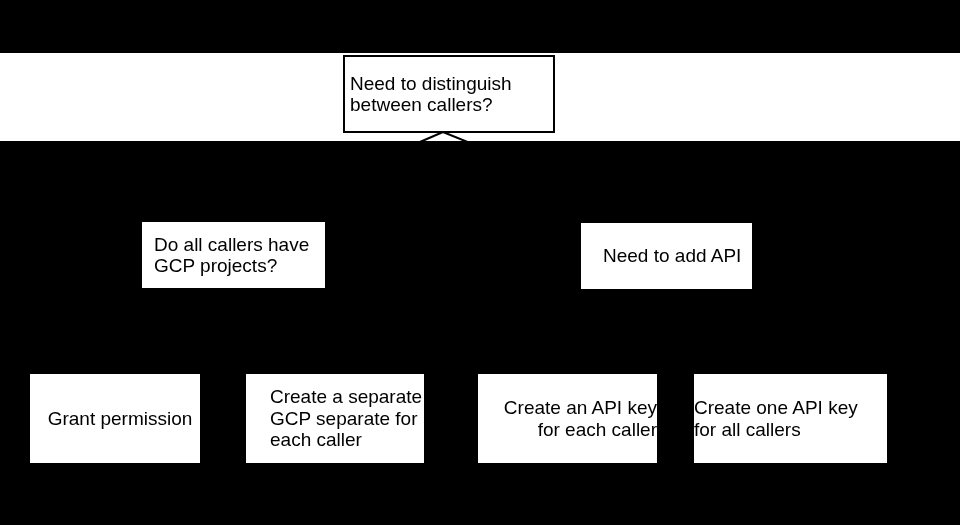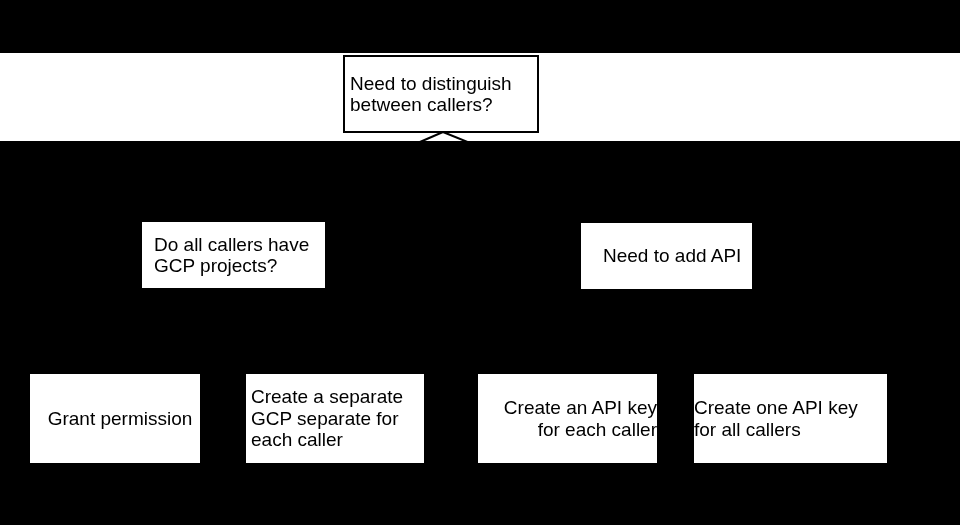--- a/index.html
+++ b/index.html
@@ -26,28 +26,28 @@
     position:absolute;left:0;top:0;width:960px;height:525px;z-index:2;
   }
   .node{
     position:absolute;z-index:3;
     background:var(--node-fill);
     display:flex;flex-direction:column;justify-content:center;
     font-size:19px;line-height:21.5px;
   }
   .node .ln{white-space:nowrap;}
   .node-root{
-    left:343px;top:55px;width:196px;height:78px;
+    left:343px;top:55px;width:212px;height:78px;
     border:2px solid var(--node-border);
     padding-left:5px;
   }
   .node-q1{left:142px;top:222px;width:183px;height:66px;padding-left:12px;}
   .node-q2{left:581px;top:223px;width:171px;height:66px;padding-left:22px;}
   .node-b1{left:30px; top:374px;width:170px;height:89px;padding-left:10px;text-align:center;}
-  .node-b2{left:246px;top:374px;width:178px;height:89px;padding-left:5px;}
+  .node-b2{left:246px;top:374px;width:178px;height:89px;padding-left:24px;}
   .node-b3{left:478px;top:374px;width:179px;height:89px;padding-left:9px;align-items:flex-end;}
   .node-b4{left:694px;top:374px;width:193px;height:89px;}
 </style>
 </head>
 <body>
 
 <div class="stage">
 
   <div class="band"></div>
 

